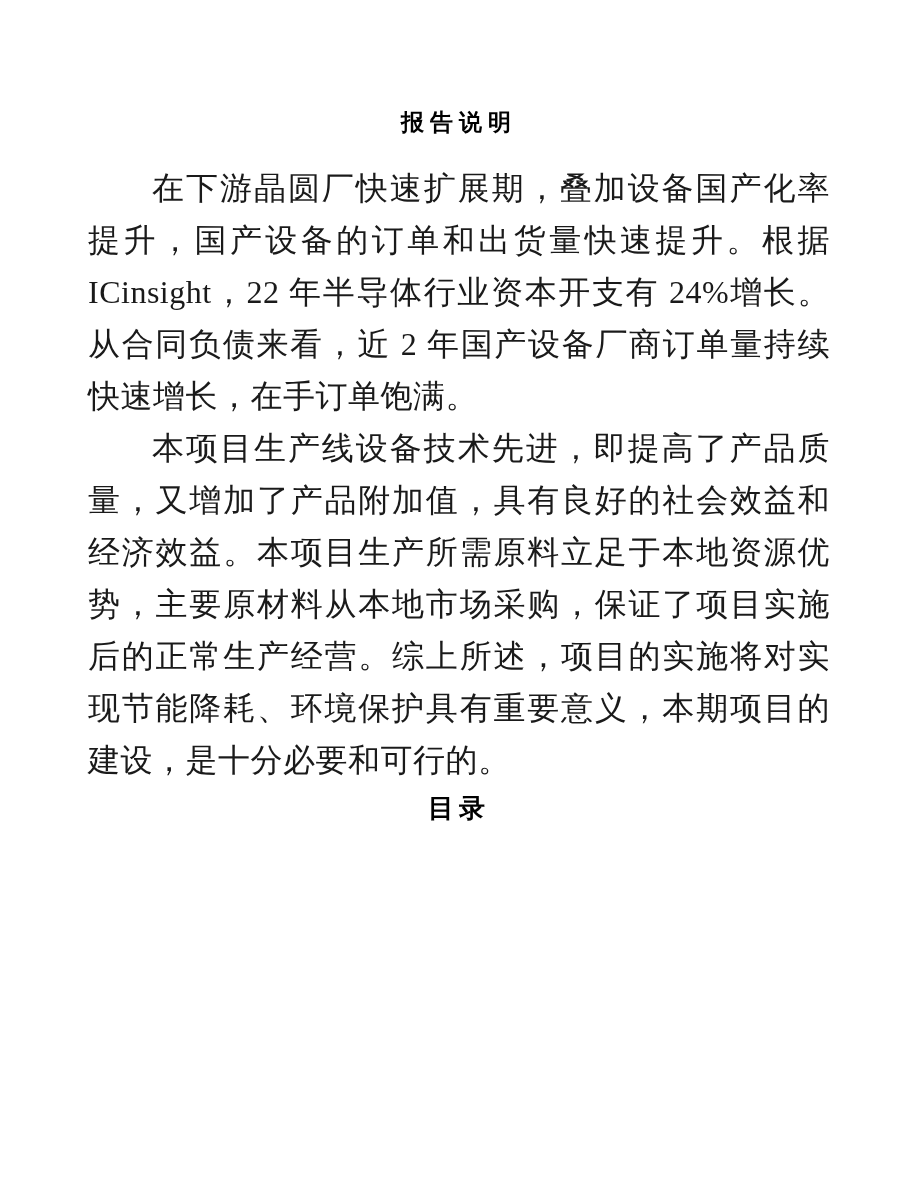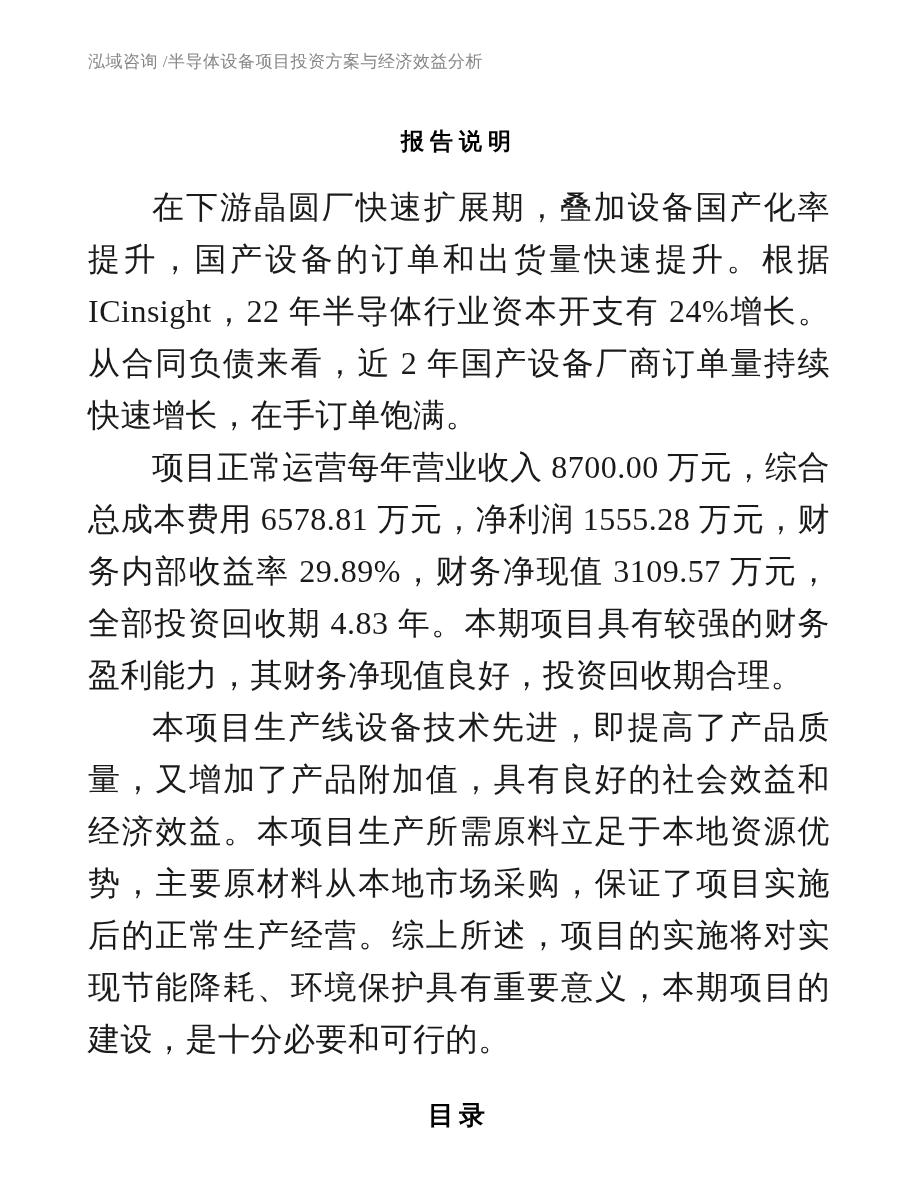--- a/index.html
+++ b/index.html
@@ -44,33 +44,30 @@
     text-align: justify;
     text-indent: 2em;
   }
   .toc-heading {
     text-align: center;
     color: #000000;
     font-size: 26px;
     font-weight: bold;
     letter-spacing: 5px;
     line-height: 46px;
-    margin-top: 28px;
   }
 </style>
 </head>
 <body>
 
 <div class="page">
 
-  <div class="doc-header">泓域咨询 /半导体设备项目投资方案与经济效益分析</div>
 
   <h1 class="doc-title">报告说明</h1>
 
   <div class="content">
     <p>在下游晶圆厂快速扩展期，叠加设备国产化率提升，国产设备的订单和出货量快速提升。根据 ICinsight，22 年半导体行业资本开支有 24%增长。从合同负债来看，近 2 年国产设备厂商订单量持续快速增长，在手订单饱满。</p>
-    <p>项目正常运营每年营业收入 8700.00 万元，综合总成本费用 6578.81 万元，净利润 1555.28 万元，财务内部收益率 29.89%，财务净现值 3109.57 万元，全部投资回收期 4.83 年。本期项目具有较强的财务盈利能力，其财务净现值良好，投资回收期合理。</p>
     <p>本项目生产线设备技术先进，即提高了产品质量，又增加了产品附加值，具有良好的社会效益和经济效益。本项目生产所需原料立足于本地资源优势，主要原材料从本地市场采购，保证了项目实施后的正常生产经营。综上所述，项目的实施将对实现节能降耗、环境保护具有重要意义，本期项目的建设，是十分必要和可行的。</p>
   </div>
 
   <h2 class="toc-heading">目录</h2>
 
 </div>
 
 </body></html>

